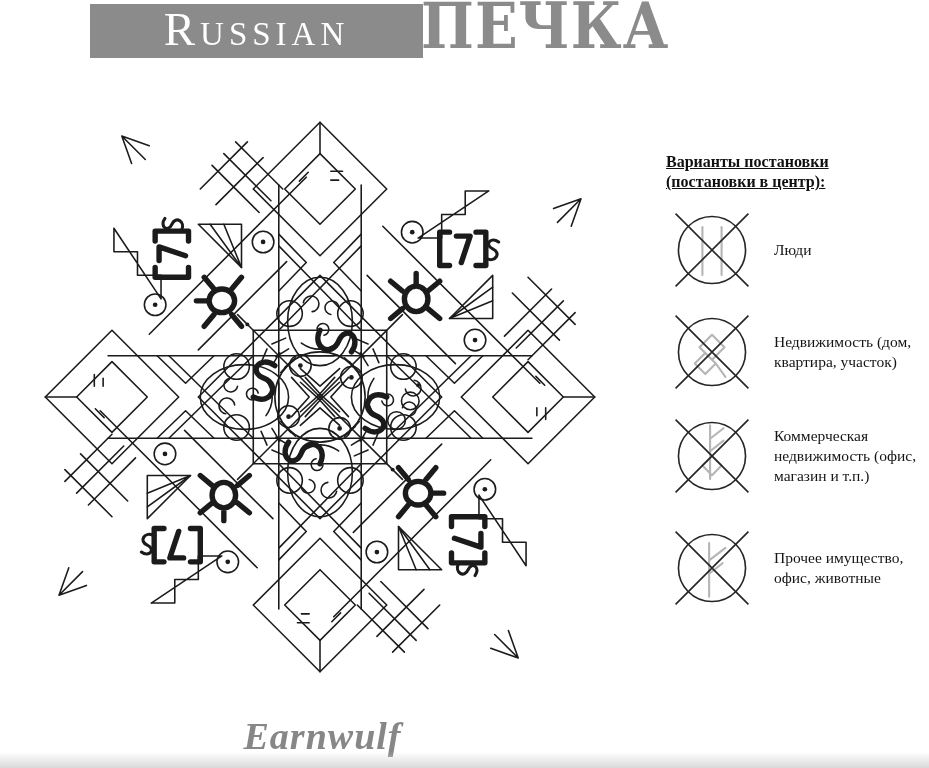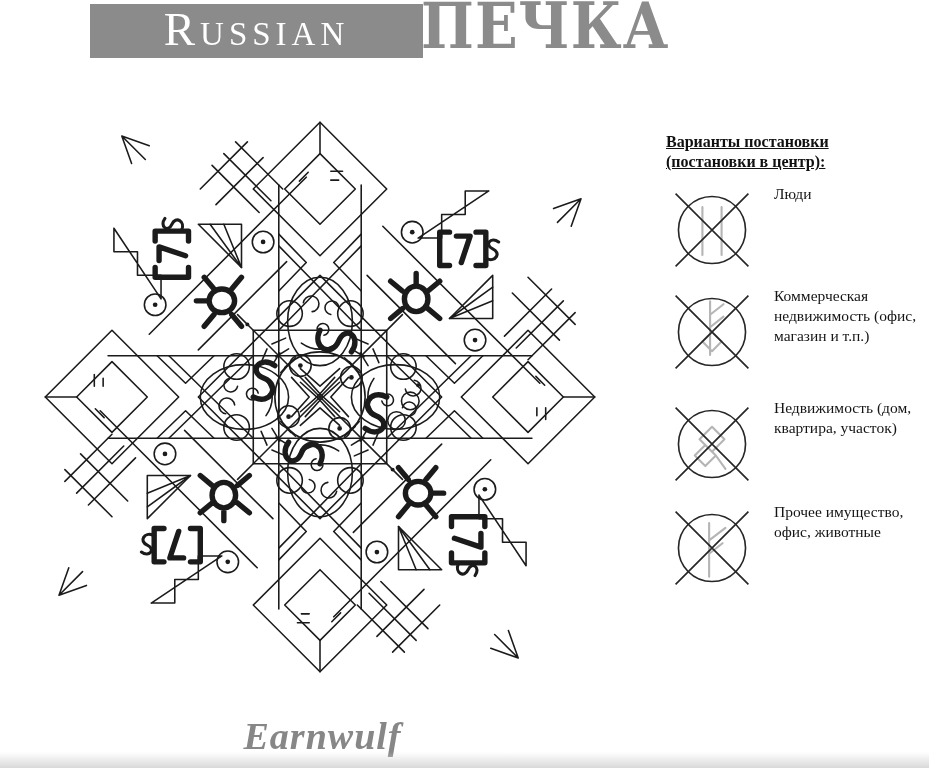--- a/index.html
+++ b/index.html
@@ -37,30 +37,30 @@
     transform-origin:top left;
   }
 
   
   .stave{position:absolute;left:6px;top:75px;}
   .ink{stroke:#1b1b1b;fill:none;stroke-width:1.6;stroke-linecap:round;stroke-linejoin:round;}
   .ink .bold{stroke-width:5.5;}
   .ink .dot{fill:#1b1b1b;stroke:none;}
 
   
-  .legend{position:absolute;left:666px;top:132px;width:262px;}
+  .legend{position:absolute;left:666px;top:152px;width:262px;}
   .legend-title{margin-bottom:12px;}
   .lt{
     display:block;
     font-weight:bold;
     font-size:16px;line-height:1.25;
     color:#111;
     text-decoration:underline;
   }
-  .legend-item{display:flex;align-items:flex-start;}
+  .legend-item{display:flex;align-items:center;}
   .li-0{margin-bottom:10px;}
   .li-1{margin-bottom:12px;}
   .li-2{margin-bottom:20px;}
   .lsym{flex:0 0 92px;width:92px;height:92px;}
   .lx,.lc{stroke:#262626;fill:none;stroke-width:1.7;}
   .lg{stroke:#b5b5b5;fill:none;stroke-width:2.2;stroke-linejoin:round;stroke-linecap:round;}
   .llabel{
     margin-left:16px;
     font-size:15.5px;line-height:1.3;
     color:#151515;
@@ -165,36 +165,36 @@
 
     <div class="legend-item li-0">
       <svg class="lsym" viewBox="0 0 96 96">
         <path class="lg" d="M38,24 V74 M58,24 V74"></path>
         <circle class="lc" cx="48" cy="48" r="35"></circle>
         <path class="lx" d="M10,10 L86,86 M86,10 L10,86"></path>
       </svg>
       <div class="llabel">Люди</div>
     </div>
 
+    <div class="legend-item li-1">
+      <svg class="lsym" viewBox="0 0 96 96">
+        <path class="lg" d="M48,30 l13,13 -13,13 -13,-13 Z M41,49 l11,11 -11,11 -11,-11 Z M52,60 l10,14"></path>
+        <circle class="lc" cx="48" cy="48" r="35"></circle>
+        <path class="lx" d="M10,10 L86,86 M86,10 L10,86"></path>
+      </svg>
+      <div class="llabel">Недвижимость (дом, квартира, участок)</div>
+    </div>
+
     <div class="legend-item li-2">
       <svg class="lsym" viewBox="0 0 96 96">
         <path class="lg" d="M46,16 V72 M46,30 l14,-11 M46,43 l14,-11 M48,48 l10,10 -10,10 -10,-10 Z"></path>
         <circle class="lc" cx="48" cy="48" r="35"></circle>
         <path class="lx" d="M10,10 L86,86 M86,10 L10,86"></path>
       </svg>
       <div class="llabel">Коммерческая недвижимость (офис, магазин и т.п.)</div>
-    </div>
-
-    <div class="legend-item li-1">
-      <svg class="lsym" viewBox="0 0 96 96">
-        <path class="lg" d="M48,30 l13,13 -13,13 -13,-13 Z M41,49 l11,11 -11,11 -11,-11 Z M52,60 l10,14"></path>
-        <circle class="lc" cx="48" cy="48" r="35"></circle>
-        <path class="lx" d="M10,10 L86,86 M86,10 L10,86"></path>
-      </svg>
-      <div class="llabel">Недвижимость (дом, квартира, участок)</div>
     </div>
 
     <div class="legend-item li-3">
       <svg class="lsym" viewBox="0 0 96 96">
         <path class="lg" d="M45,22 V78 M45,40 l17,-13 M45,54 l14,-11"></path>
         <circle class="lc" cx="48" cy="48" r="35"></circle>
         <path class="lx" d="M10,10 L86,86 M86,10 L10,86"></path>
       </svg>
       <div class="llabel">Прочее имущество, офис, животные</div>
     </div>

